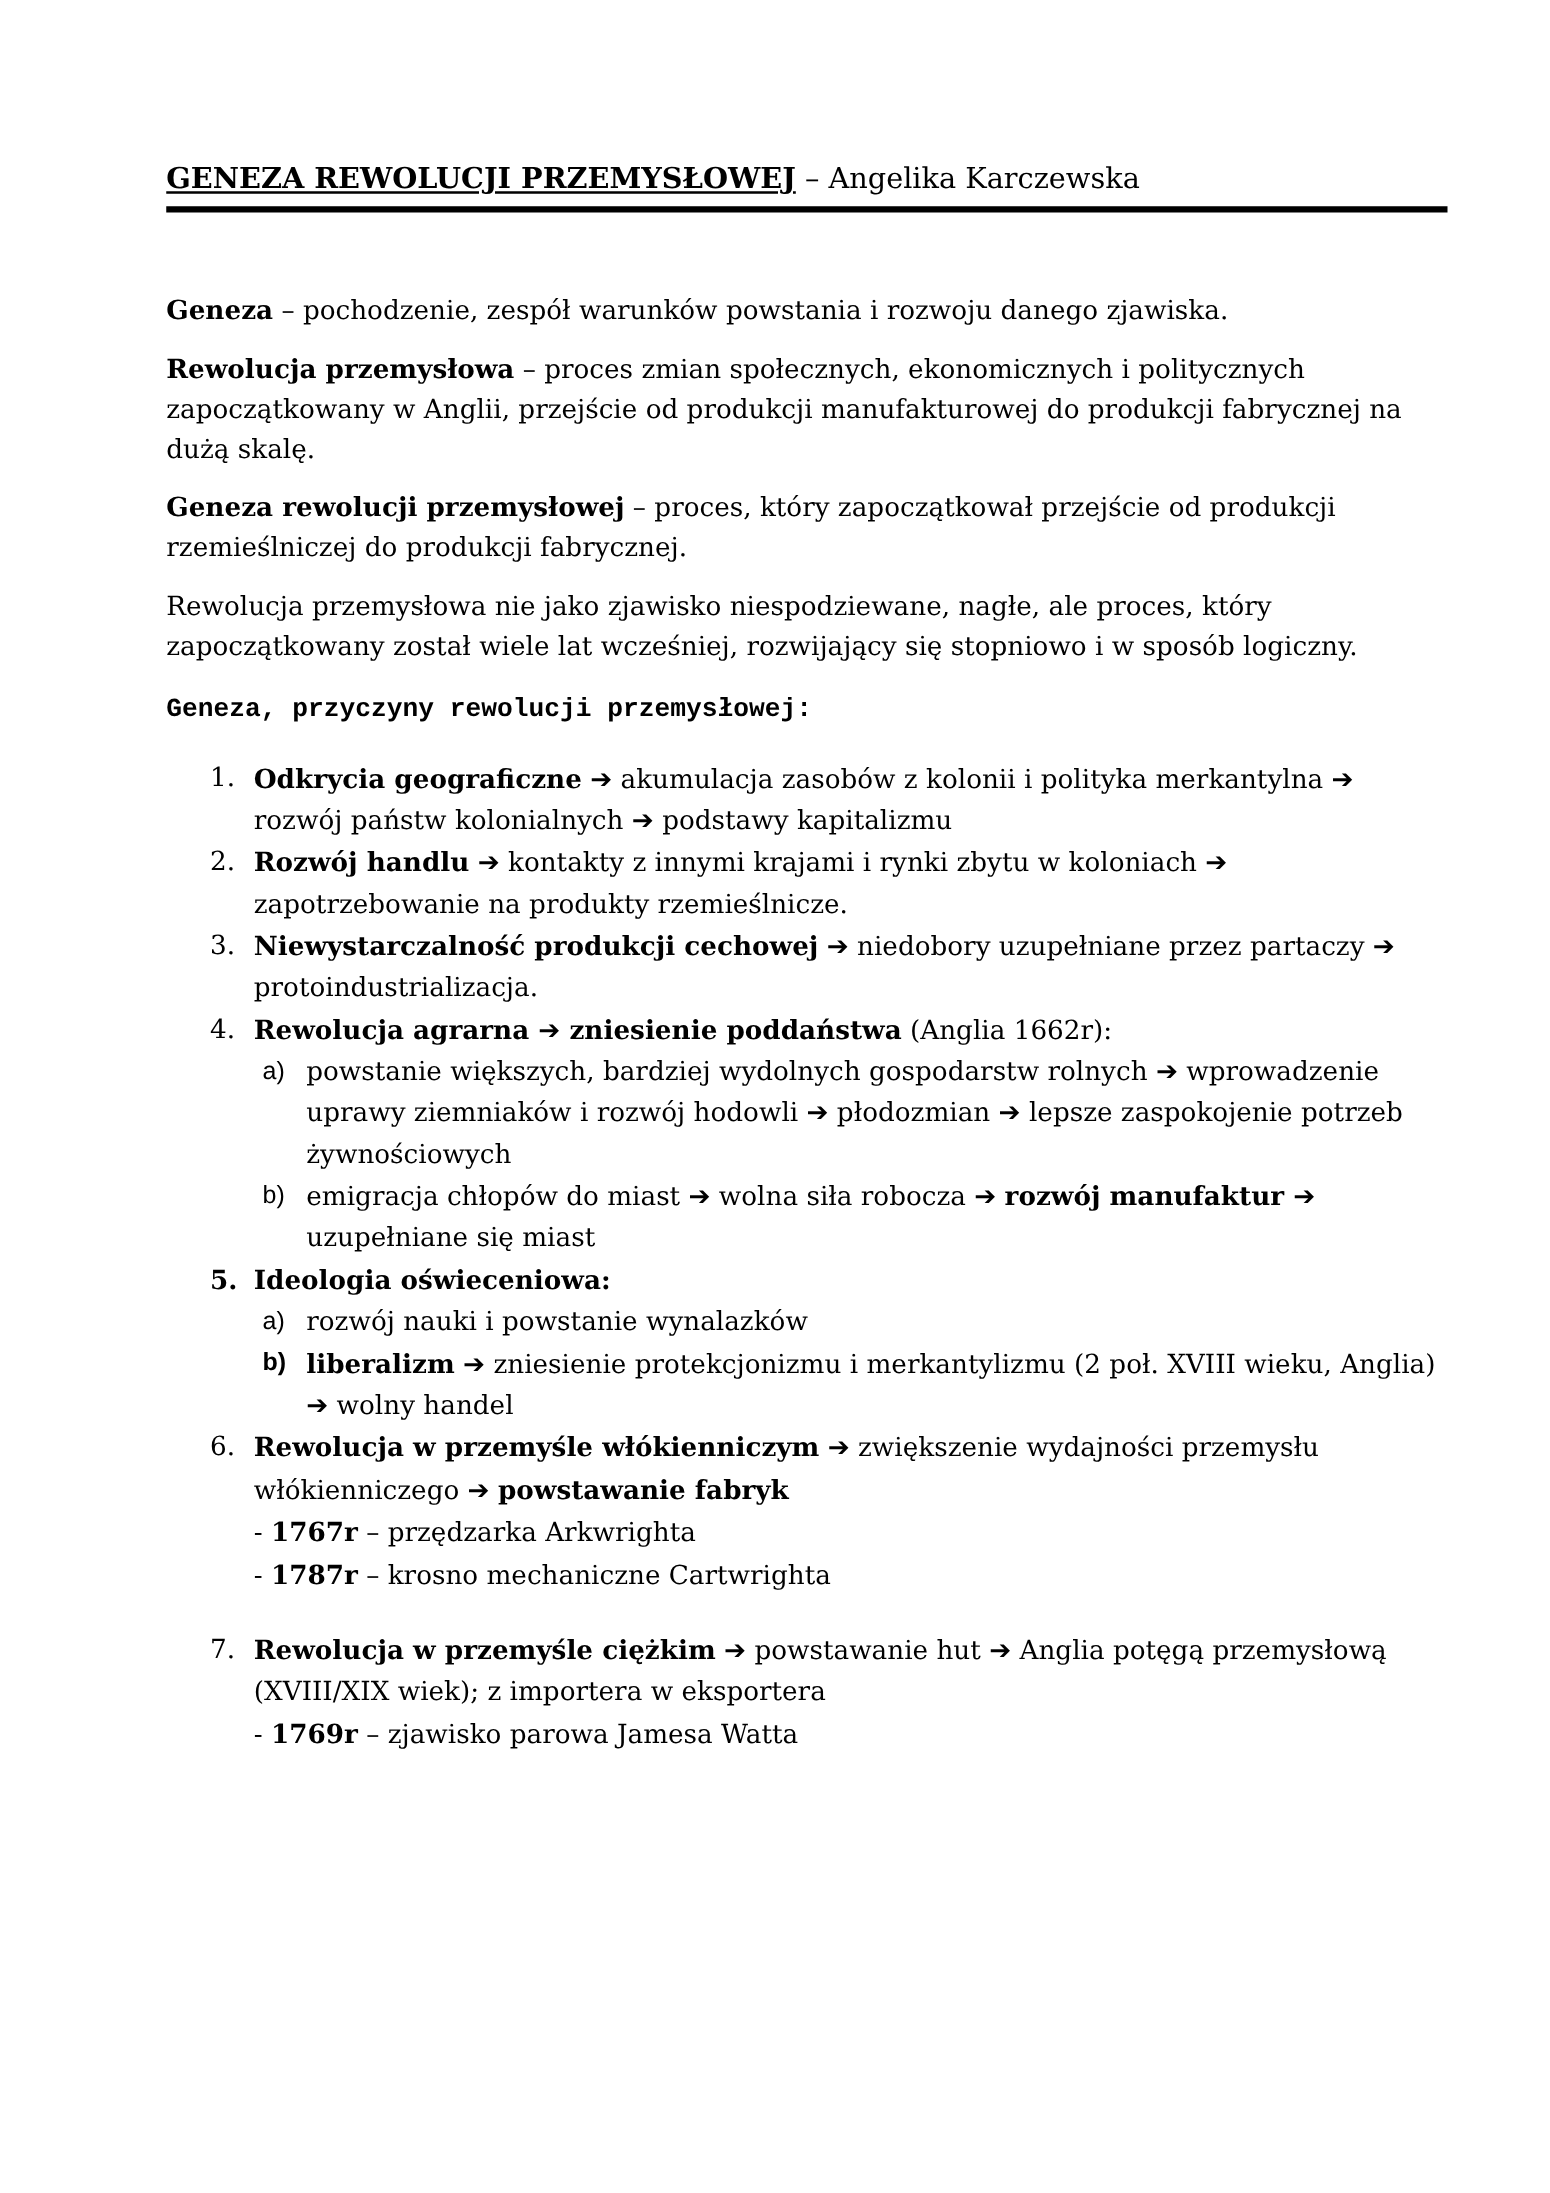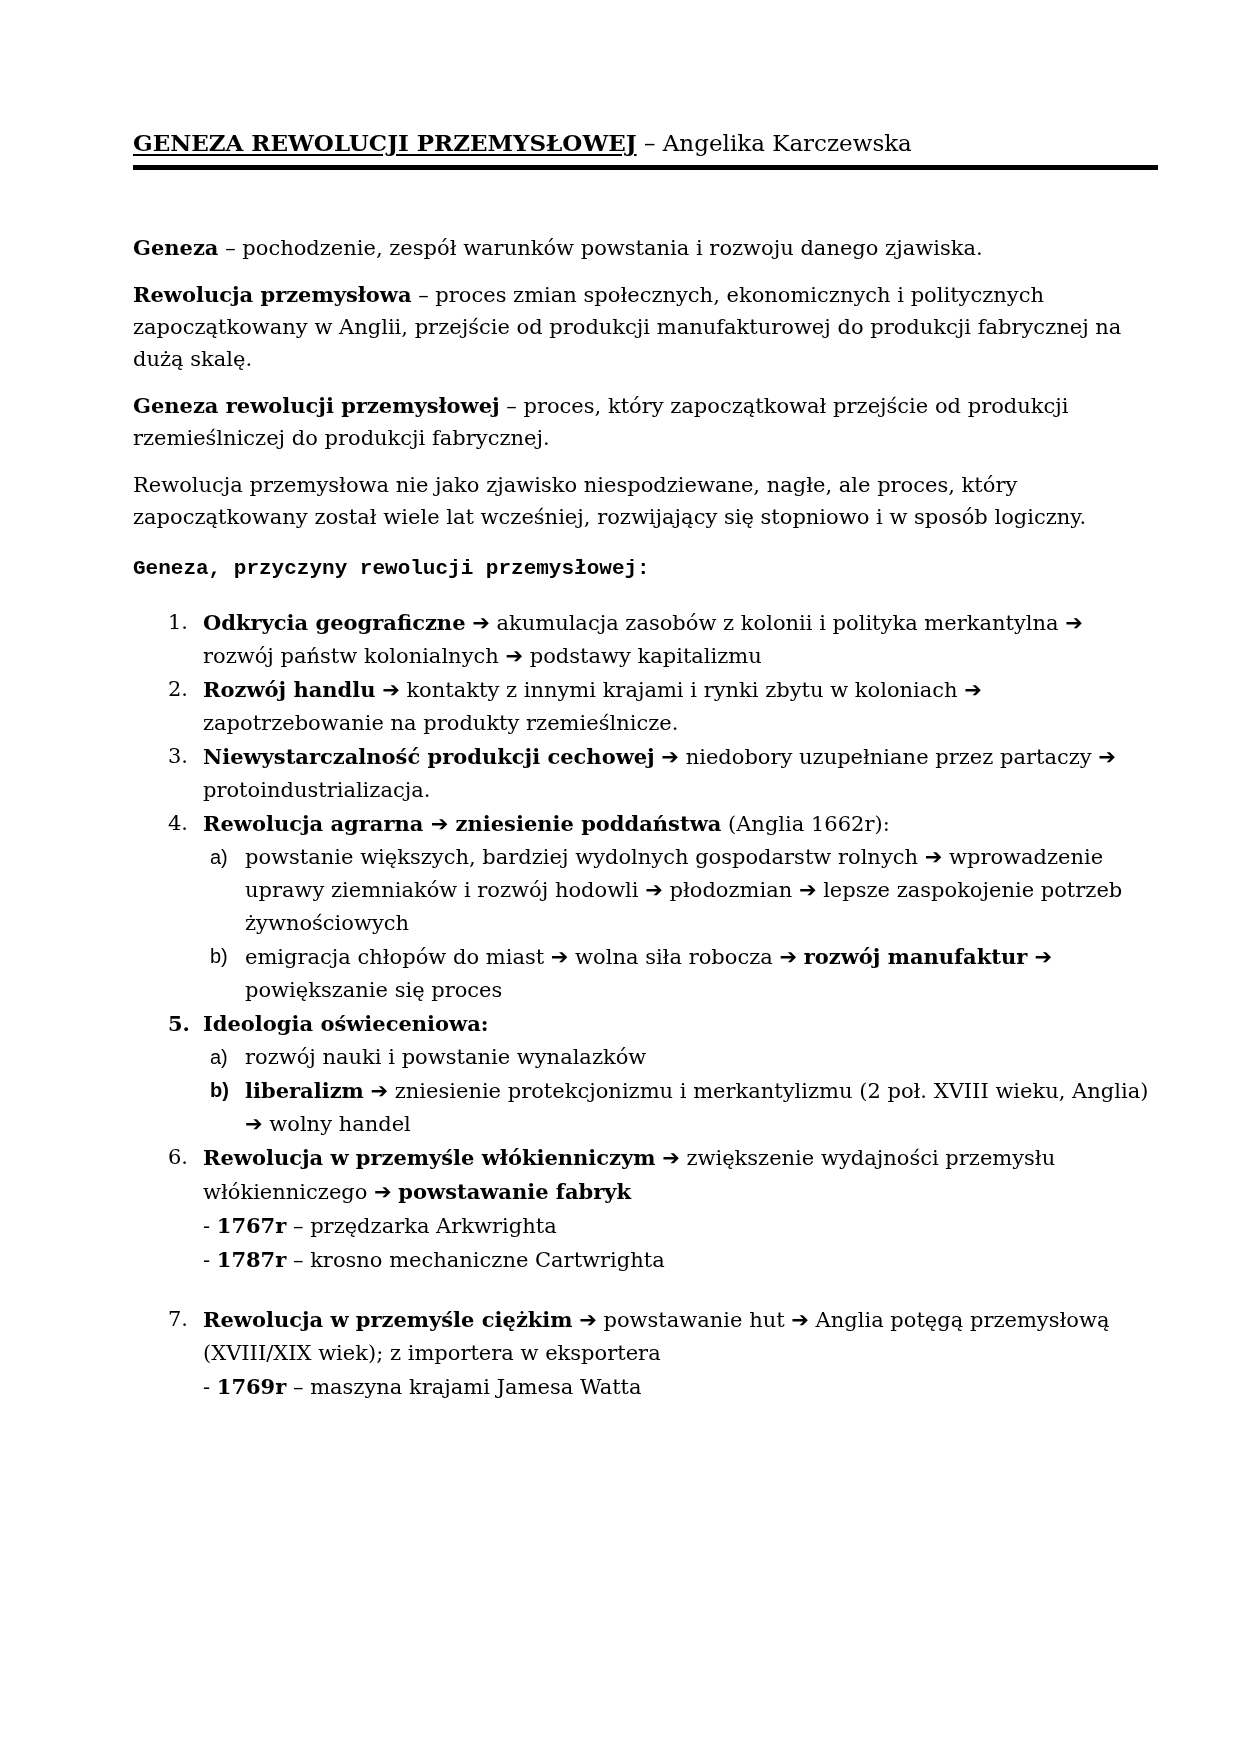--- a/index.html
+++ b/index.html
@@ -89,21 +89,21 @@
     <div class="oli">
       <span class="num">4.</span>
       <div class="oli-body">
         <div><span class="seg-b">Rewolucja agrarna ➔ zniesienie poddaństwa</span><span> (Anglia 1662r):</span></div>
         <div class="subrow">
           <span class="submark">a)</span>
           <div class="subtext"><span>powstanie większych, bardziej wydolnych gospodarstw rolnych ➔ wprowadzenie uprawy ziemniaków i rozwój hodowli ➔ płodozmian ➔ lepsze zaspokojenie potrzeb żywnościowych</span></div>
         </div>
         <div class="subrow">
           <span class="submark">b)</span>
-          <div class="subtext"><span>emigracja chłopów do miast ➔ wolna siła robocza ➔ </span><span class="seg-b">rozwój manufaktur ➔</span><span> powiększanie się proces</span></div>
+          <div class="subtext"><span>emigracja chłopów do miast ➔ wolna siła robocza ➔ </span><span class="seg-b">rozwój manufaktur ➔</span><span> uzupełniane się miast</span></div>
         </div>
       </div>
     </div>
 
     <div class="oli">
       <span class="num bold">5.</span>
       <div class="oli-body">
         <div><span class="seg-b">Ideologia oświeceniowa:</span></div>
         <div class="subrow">
           <span class="submark">a)</span>
@@ -122,21 +122,21 @@
         <div><span class="seg-b">Rewolucja w przemyśle włókienniczym</span><span> ➔ zwiększenie wydajności przemysłu włókienniczego ➔ </span><span class="seg-b">powstawanie fabryk</span></div>
         <div class="daterow"><span>- </span><span class="seg-b">1767r</span><span> – przędzarka Arkwrighta</span></div>
         <div class="daterow"><span>- </span><span class="seg-b">1787r</span><span> – krosno mechaniczne Cartwrighta</span></div>
       </div>
     </div>
 
     <div class="oli gap-top">
       <span class="num">7.</span>
       <div class="oli-body">
         <div><span class="seg-b">Rewolucja w przemyśle ciężkim</span><span> ➔ powstawanie hut ➔ Anglia potęgą przemysłową (XVIII/XIX wiek); z importera w eksportera</span></div>
-        <div class="daterow"><span>- </span><span class="seg-b">1769r</span><span> – maszyna krajami Jamesa Watta</span></div>
+        <div class="daterow"><span>- </span><span class="seg-b">1769r</span><span> – zjawisko parowa Jamesa Watta</span></div>
       </div>
     </div>
 
     <div class="oli">
       <span class="num bold">8.</span>
       <div class="oli-body">
         <div><span class="seg-b">Transport:</span></div>
         <div class="daterow"><span>- </span><span class="seg-b">1802r</span><span> – statek parowy Roberta Geneza</span></div>
         <div class="daterow"><span>- </span><span class="seg-b">1825r</span><span> – lokomotywa parowa</span></div>
       </div>

